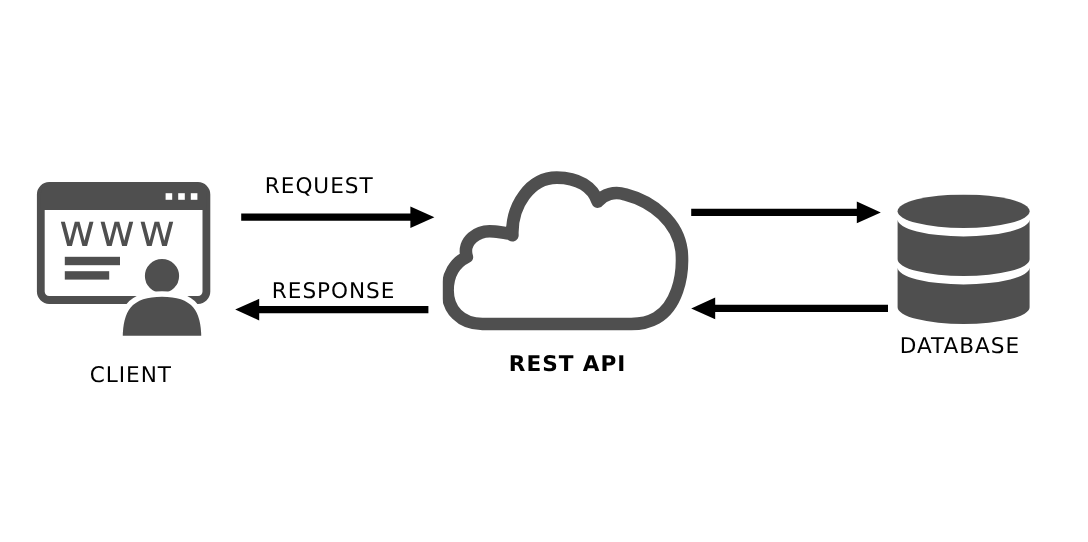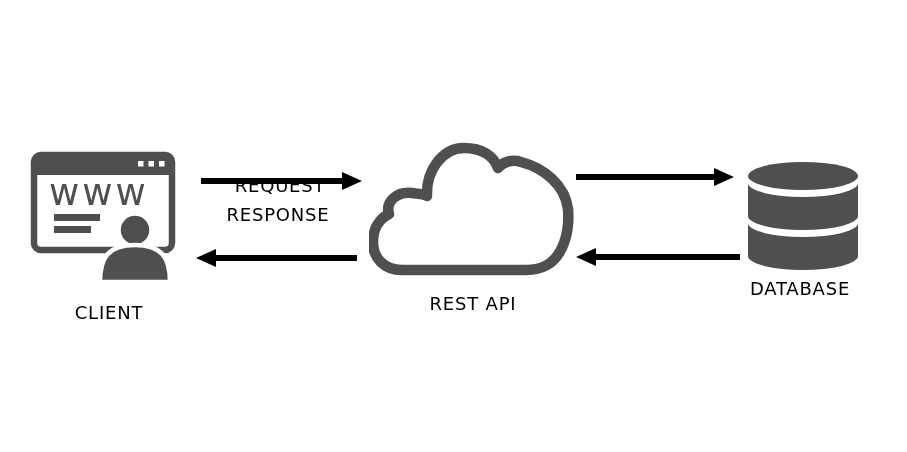--- a/index.html
+++ b/index.html
@@ -72,20 +72,20 @@
   <svg class="abs" style="left:573px;top:166px;" width="166" height="22" viewBox="0 0 166 22">
     <line x1="3" y1="11" x2="144" y2="11" stroke="#000000" stroke-width="6"></line>
     <polygon points="141,2 161,11 141,20" fill="#000000"></polygon>
   </svg>
 
   <svg class="abs" style="left:574px;top:246px;" width="168" height="22" viewBox="0 0 168 22">
     <polygon points="22,2 2,11 22,20" fill="#000000"></polygon>
     <line x1="19" y1="11" x2="166" y2="11" stroke="#000000" stroke-width="6"></line>
   </svg>
 
-  <div class="edge-label" style="left:195px;top:145px;margin-top:30px;">REQUEST</div>
-  <div class="edge-label" style="left:193px;top:204px;">RESPONSE</div>
+  <div class="edge-label" style="left:181px;top:145px;">REQUEST</div>
+  <div class="edge-label" style="left:193px;top:232px;">RESPONSE</div>
 
   <div class="node-label" style="left:24px;top:302px;">CLIENT</div>
-  <div class="node-label" style="left:388px;top:293px;">REST API</div>
+  <div class="node-label" style="left:388px;top:293px;font-weight:bold;">REST API</div>
   <div class="node-label" style="left:715px;top:278px;">DATABASE</div>
 
 </div>
 
 </body></html>

